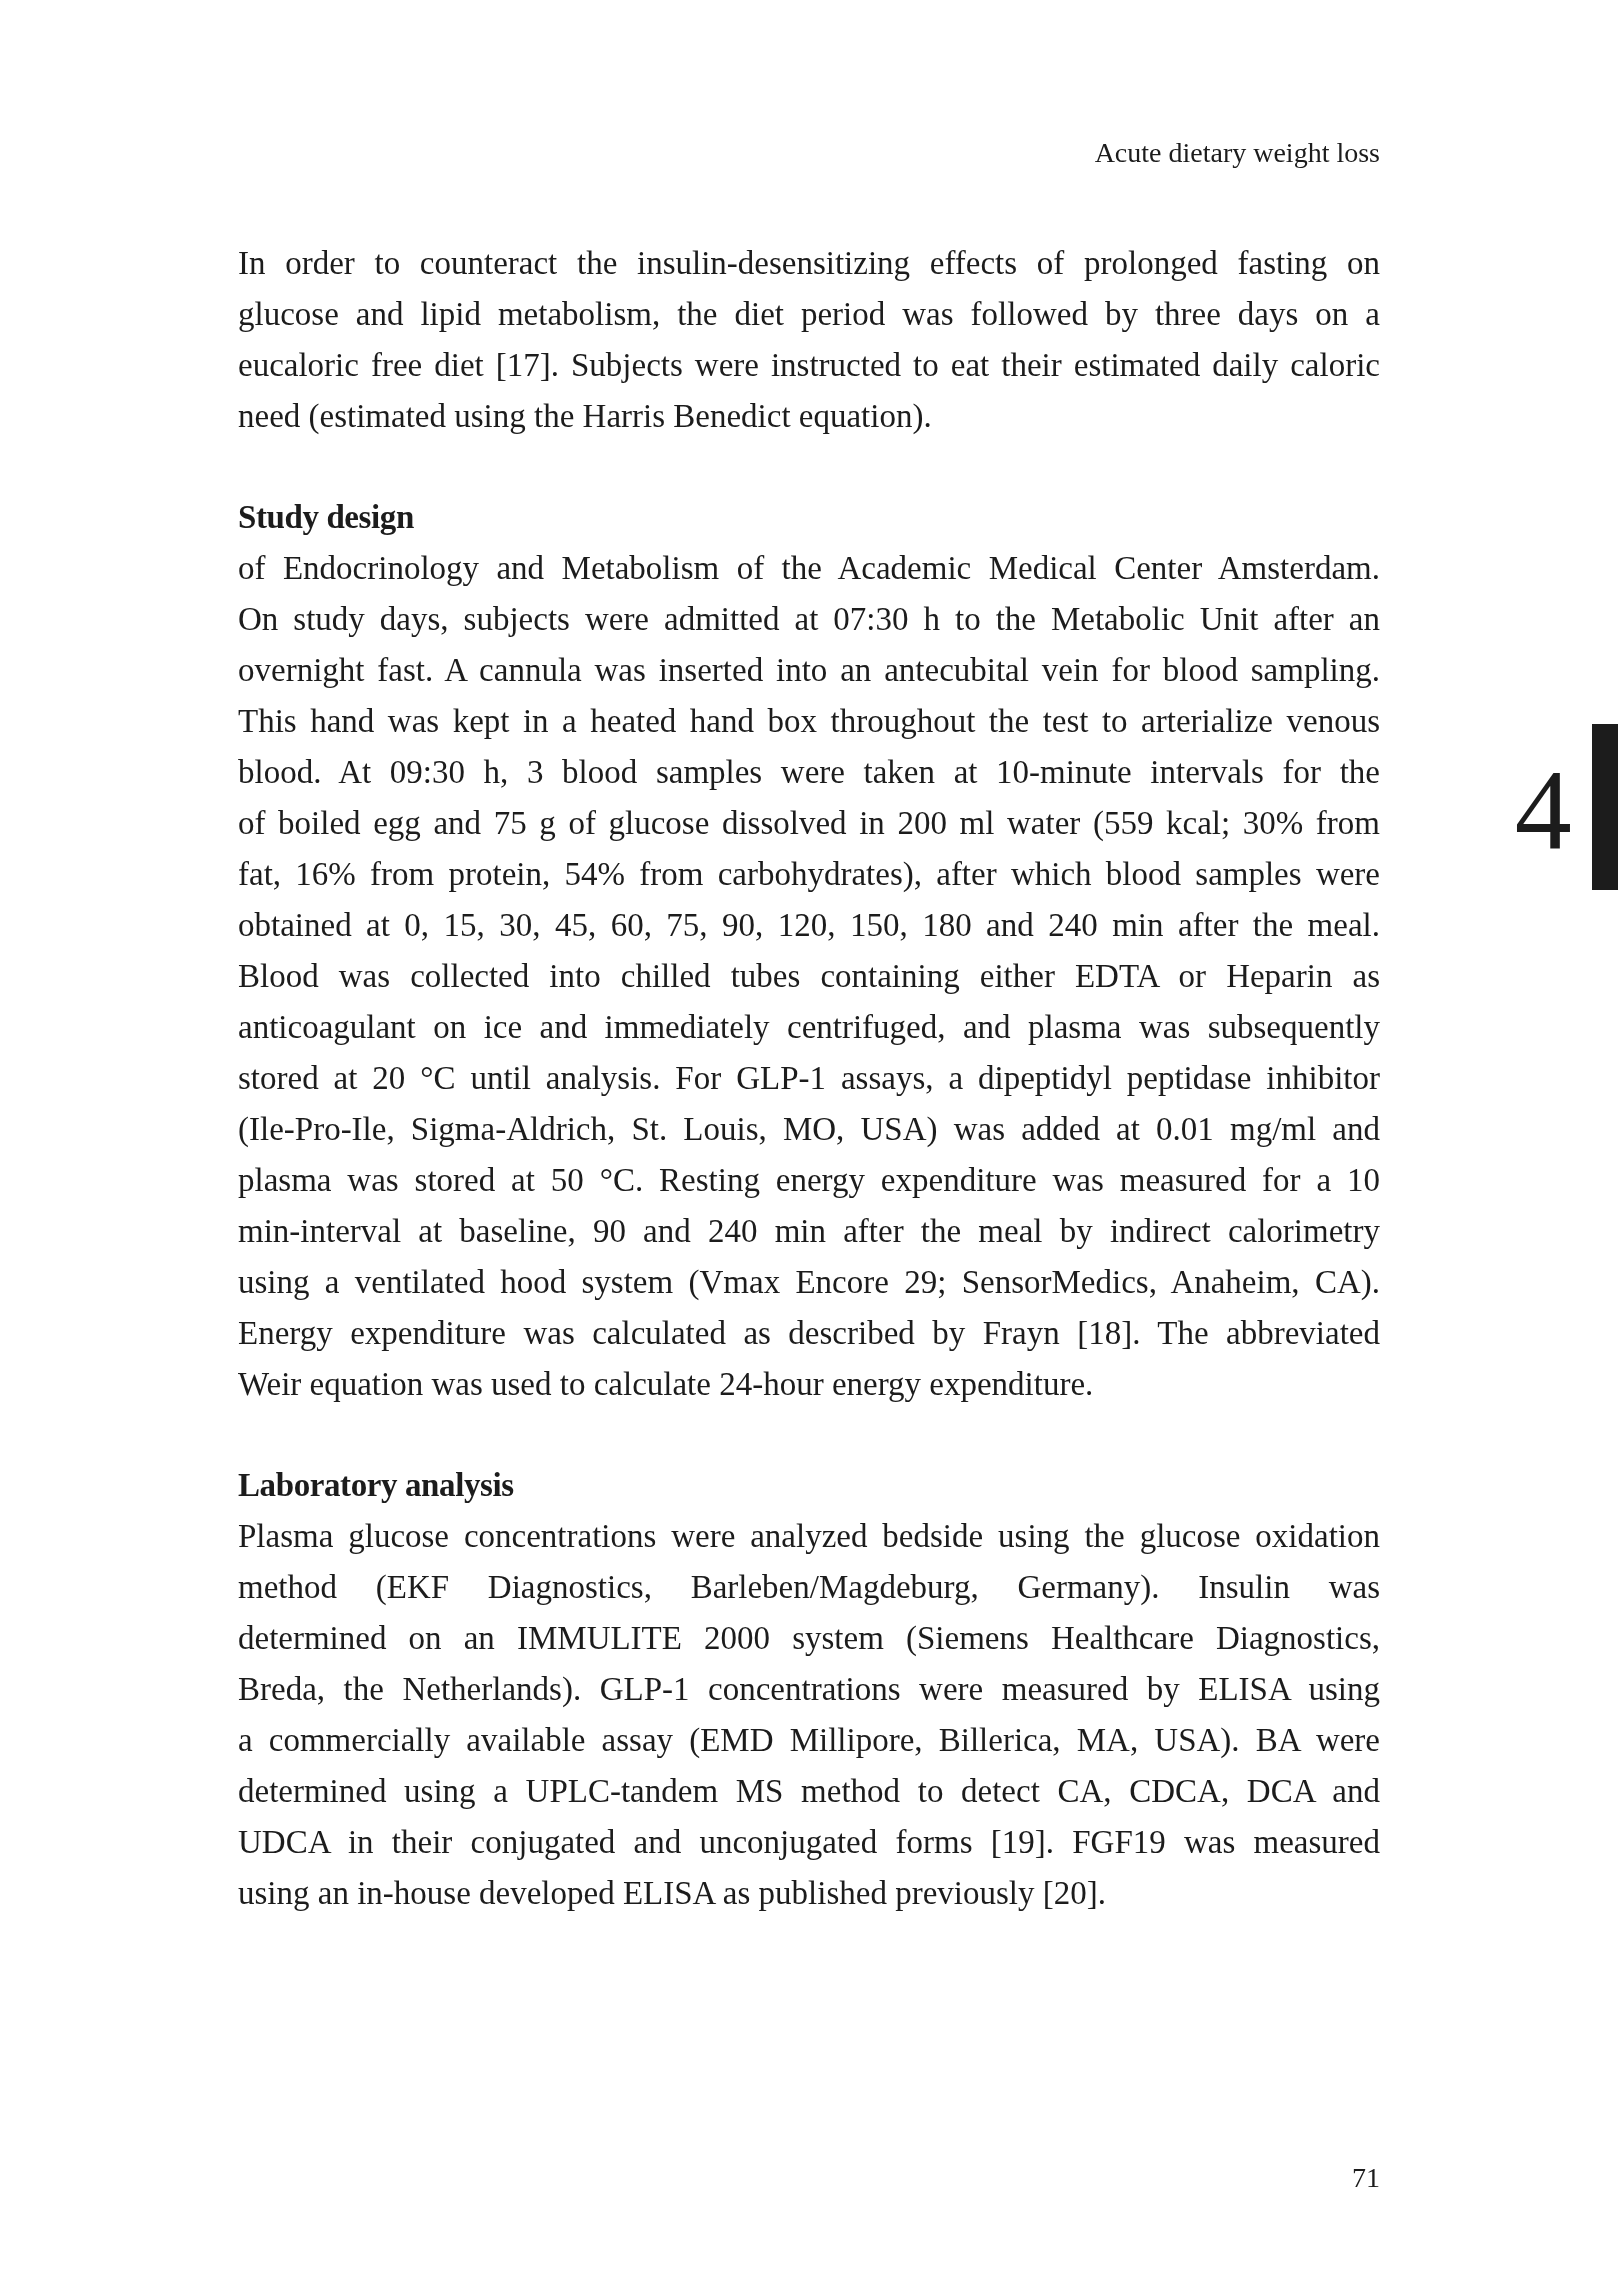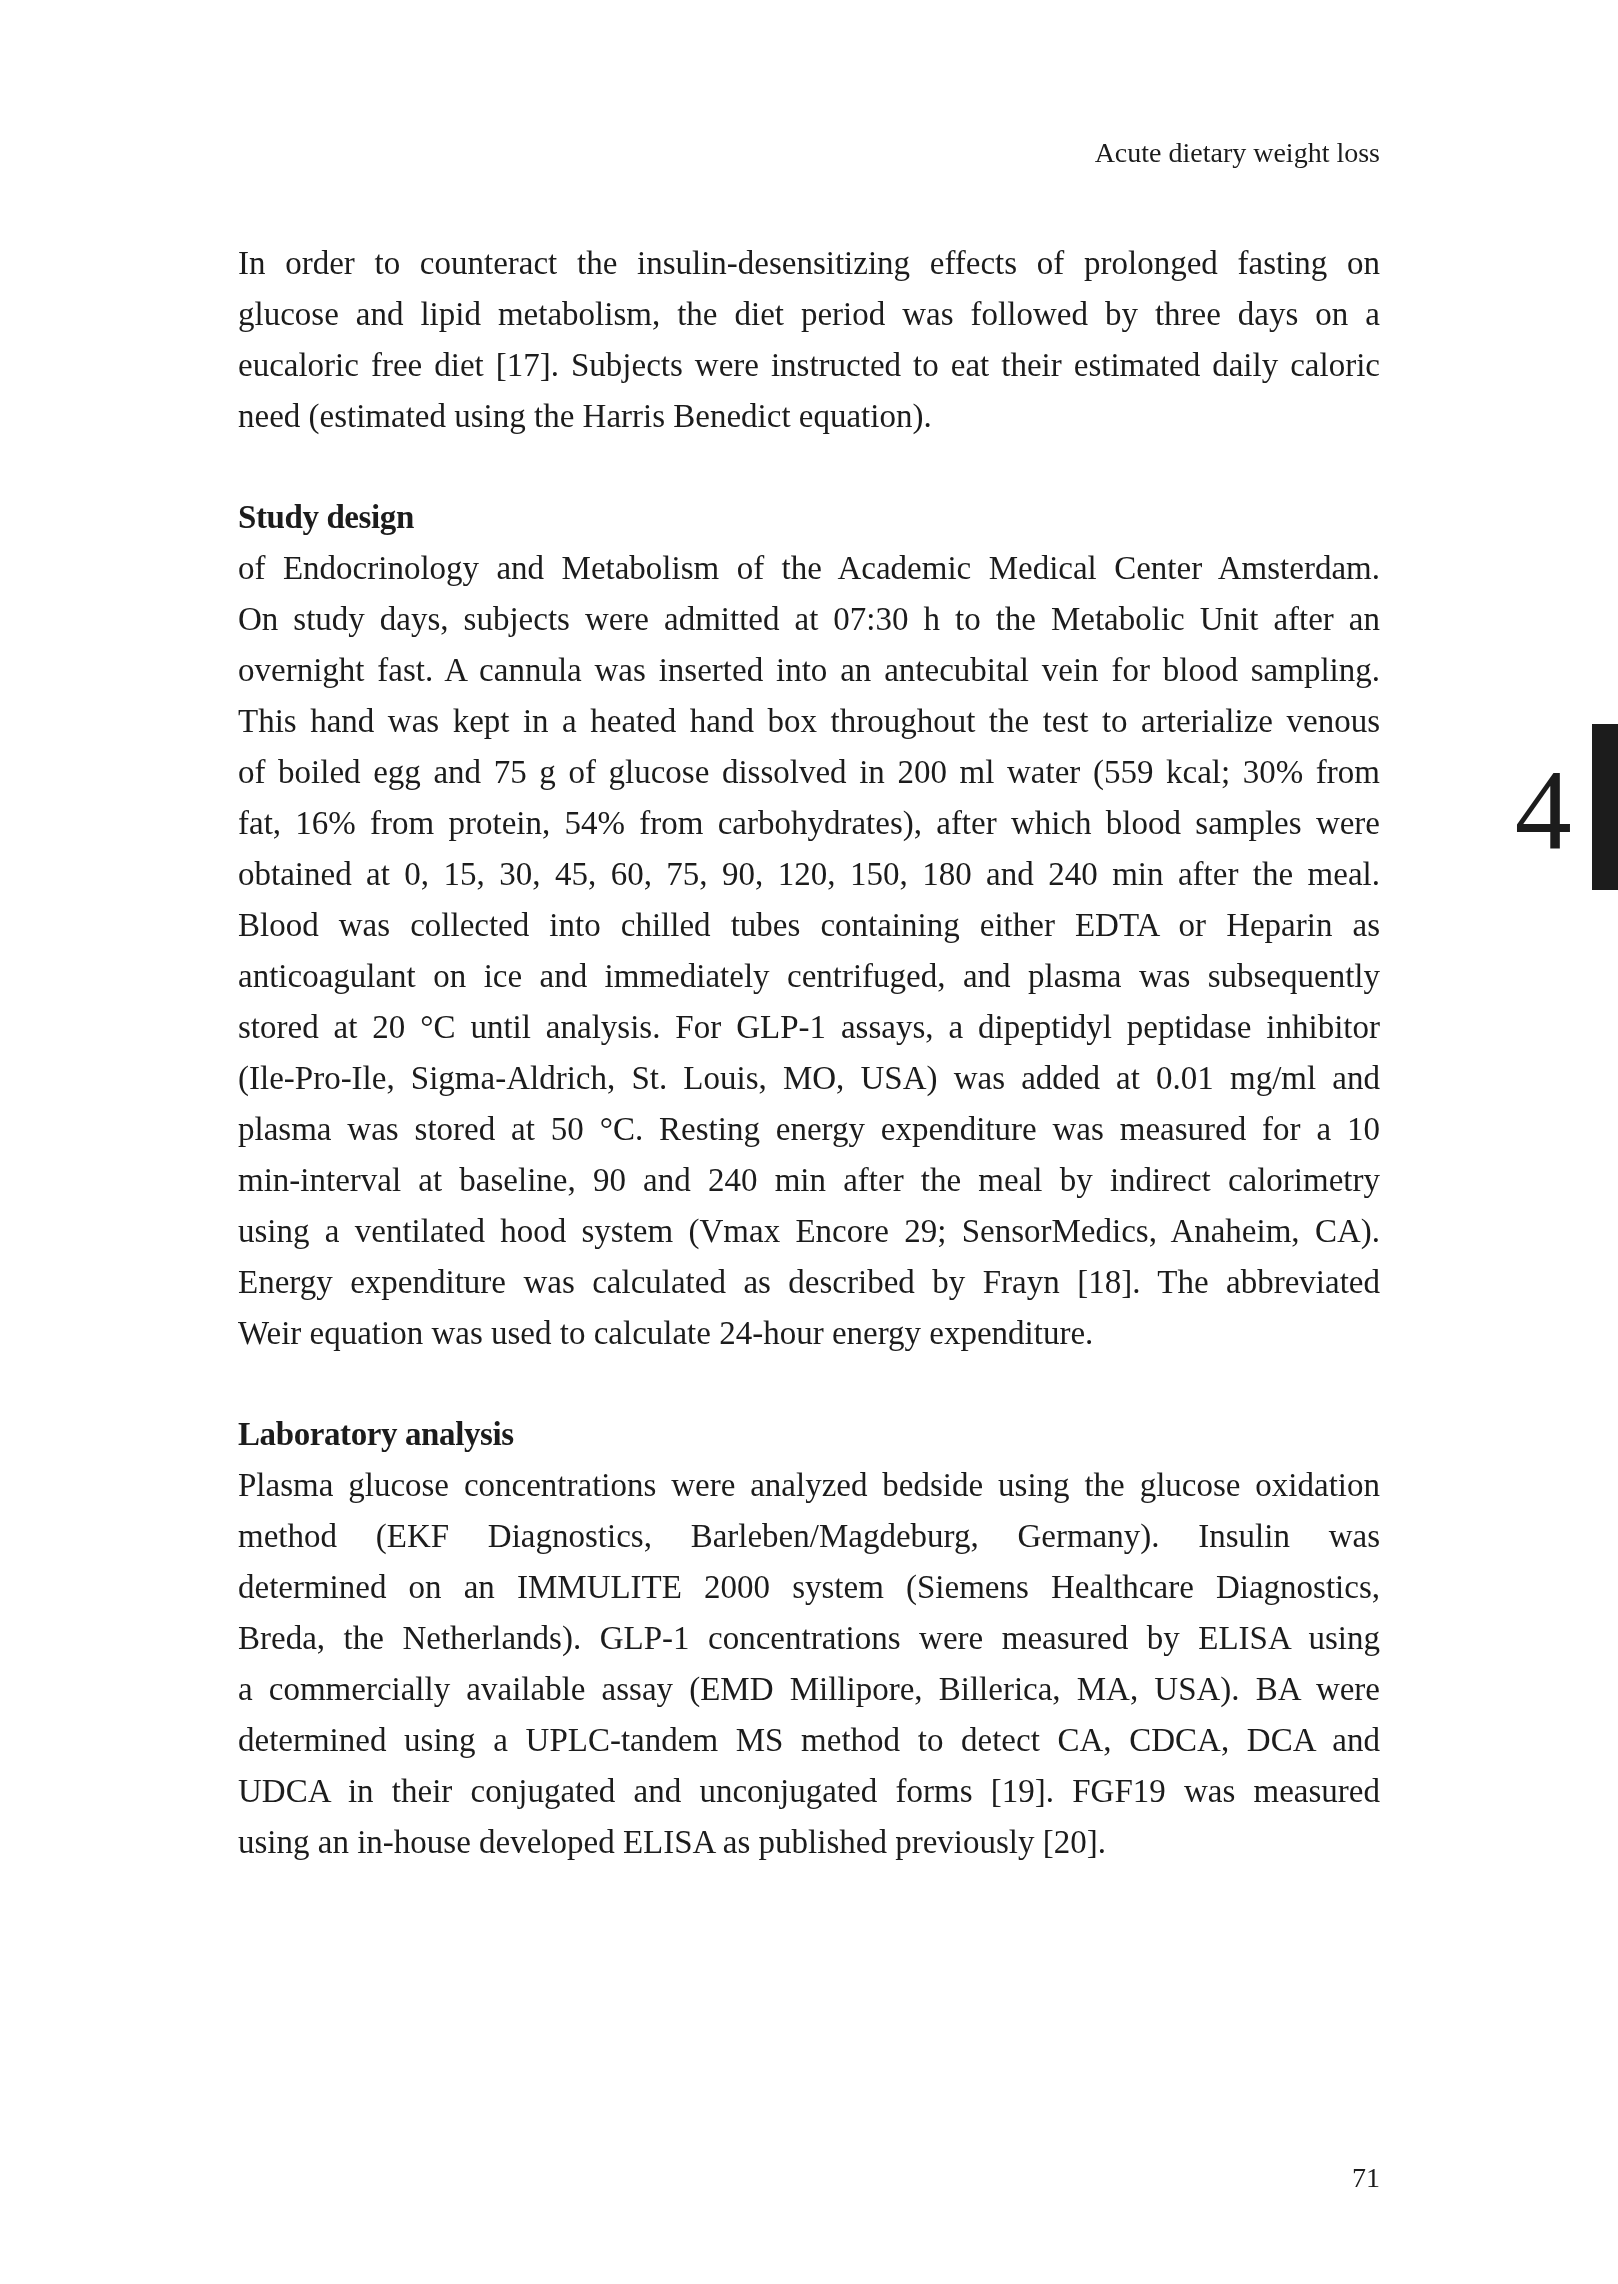--- a/index.html
+++ b/index.html
@@ -105,20 +105,21 @@
   </div>
 
   <div class="section-gap"></div>
 
   <div>
     <span class="heading">Study design</span>
     <span class="para-line">of Endocrinology and Metabolism of the Academic Medical Center Amsterdam.</span>
     <span class="para-line">On study days, subjects were admitted at 07:30 h to the Metabolic Unit after an</span>
     <span class="para-line">overnight fast. A cannula was inserted into an antecubital vein for blood sampling.</span>
     <span class="para-line">This hand was kept in a heated hand box throughout the test to arterialize venous</span>
+    <span class="para-line">blood. At 09:30 h, 3 blood samples were taken at 10-minute intervals for the</span>
     <span class="para-line">of boiled egg and 75 g of glucose dissolved in 200 ml water (559 kcal; 30% from</span>
     <span class="para-line">fat, 16% from protein, 54% from carbohydrates), after which blood samples were</span>
     <span class="para-line">obtained at 0, 15, 30, 45, 60, 75, 90, 120, 150, 180 and 240 min after the meal.</span>
     <span class="para-line">Blood was collected into chilled tubes containing either EDTA or Heparin as</span>
     <span class="para-line">anticoagulant on ice and immediately centrifuged, and plasma was subsequently</span>
     <span class="para-line">stored at 20 °C until analysis. For GLP-1 assays, a dipeptidyl peptidase inhibitor</span>
     <span class="para-line">(Ile-Pro-Ile, Sigma-Aldrich, St. Louis, MO, USA) was added at 0.01 mg/ml and</span>
     <span class="para-line">plasma was stored at 50 °C. Resting energy expenditure was measured for a 10</span>
     <span class="para-line">min-interval at baseline, 90 and 240 min after the meal by indirect calorimetry</span>
     <span class="para-line">using a ventilated hood system (Vmax Encore 29; SensorMedics, Anaheim, CA).</span>

